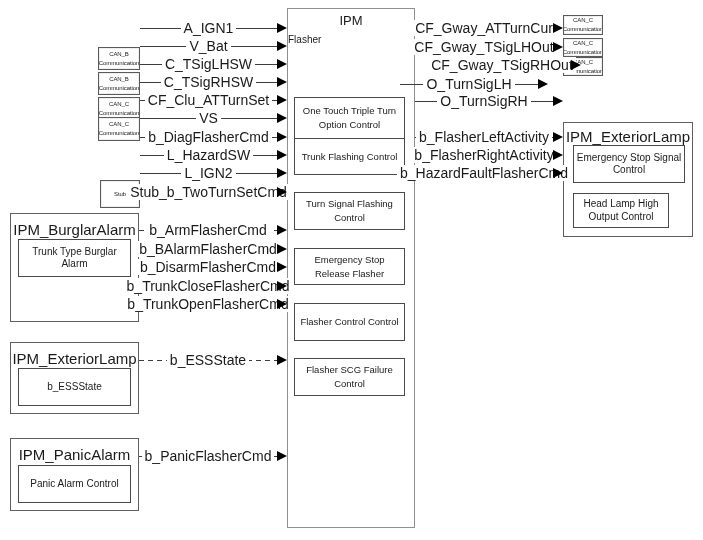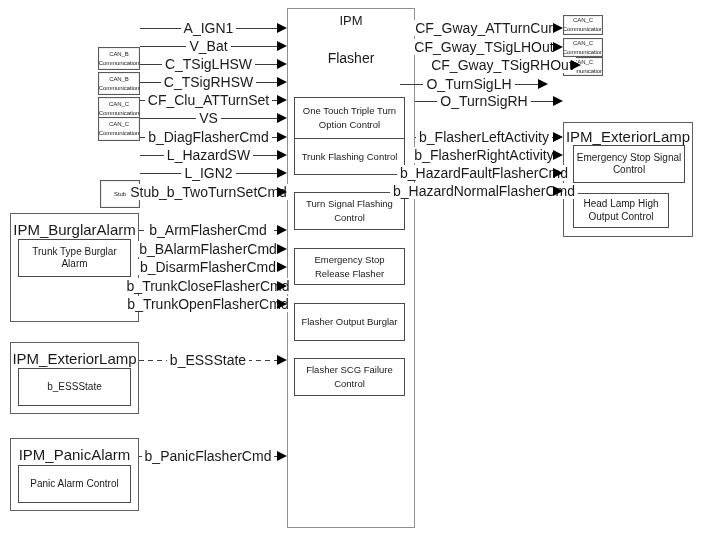--- a/index.html
+++ b/index.html
@@ -10,21 +10,21 @@
   .box{position:absolute;background:#fff;box-sizing:border-box;}
   .outer{border:1.5px solid #5f5f5f;}
   .mainbox{border:1.5px solid #8f8f8f;}
   .inner{border:1px solid #4a4a4a;display:flex;align-items:center;justify-content:center;
          text-align:center;font-size:10px;line-height:1.25;}
   .fnbox{position:absolute;left:294px;width:111px;background:#fff;border:1px solid #4a4a4a;
          box-sizing:border-box;display:flex;align-items:center;justify-content:center;
          text-align:center;font-size:9.5px;line-height:1.45;padding:0 2px;}
   .boxtitle{text-align:center;font-size:15px;padding-top:7px;}
   .mtitle{text-align:center;font-size:13px;margin-top:4px;}
-  .msub{text-align:center;font-size:14px;margin-top:22px;}
+  .msub{text-align:left;font-size:10px;margin-top:6px;}
   .canbox{position:absolute;background:#fff;border:1px solid #5a5a5a;box-sizing:border-box;
           display:flex;flex-direction:column;align-items:center;justify-content:center;
           font-size:6px;line-height:1.45;text-align:center;letter-spacing:-0.1px;
           overflow:hidden;white-space:nowrap;box-shadow:inset 0 0 0 1px #efefef;}
   .sig{position:absolute;height:14px;}
   .sig .ln{position:absolute;left:0;right:8px;top:6.5px;height:1px;background:#3d3d3d;}
   .sig.dashed .ln{background:repeating-linear-gradient(90deg,#3d3d3d 0 5px,transparent 5px 9px);}
   .sig .lblwrap{position:absolute;left:0;right:10px;top:0;height:14px;
                 display:flex;align-items:center;justify-content:center;}
   .sig .lbl{background:#fff;padding:0 3px;font-size:14px;white-space:nowrap;}
@@ -37,21 +37,21 @@
 <div id="canvas">
 
   <div class="box mainbox" style="left:287px;top:8px;width:128px;height:520px;">
     <div class="mtitle">IPM</div>
     <div class="msub">Flasher</div>
   </div>
   <div class="fnbox" style="top:97px;height:42px;">One Touch Triple Turn Option Control</div>
   <div class="fnbox" style="top:138px;height:37px;">Trunk Flashing Control</div>
   <div class="fnbox" style="top:192px;height:38px;">Turn Signal Flashing Control</div>
   <div class="fnbox" style="top:248px;height:37px;">Emergency Stop Release Flasher</div>
-  <div class="fnbox" style="top:303px;height:38px;">Flasher Output Burglar</div>
+  <div class="fnbox" style="top:303px;height:38px;">Flasher Control Control</div>
   <div class="fnbox" style="top:358px;height:38px;">Flasher SCG Failure Control</div>
 
   <div class="canbox" style="left:98px;top:47px;width:42px;height:23px;">
     <div>CAN_B</div>
     <div>Communication</div>
   </div>
   <div class="canbox" style="left:98px;top:72px;width:42px;height:23px;">
     <div>CAN_B</div>
     <div>Communication</div>
   </div>
@@ -274,21 +274,14 @@
       </div>
     <div class="arr"></div>
   </div>
   <div class="sig dashed" style="left:415px;top:166px;width:148px;">
     <div class="ln"></div>
     <div class="lblwrap">
         <span class="lbl">b_HazardFaultFlasherCmd</span>
       </div>
     <div class="arr"></div>
   </div>
-  <div class="sig dashed" style="left:415px;top:184px;width:148px;">
-    <div class="ln"></div>
-    <div class="lblwrap">
-        <span class="lbl">b_HazardNormalFlasherCmd</span>
-      </div>
-    <div class="arr"></div>
-  </div>
 
 </div>
 
 </body></html>

